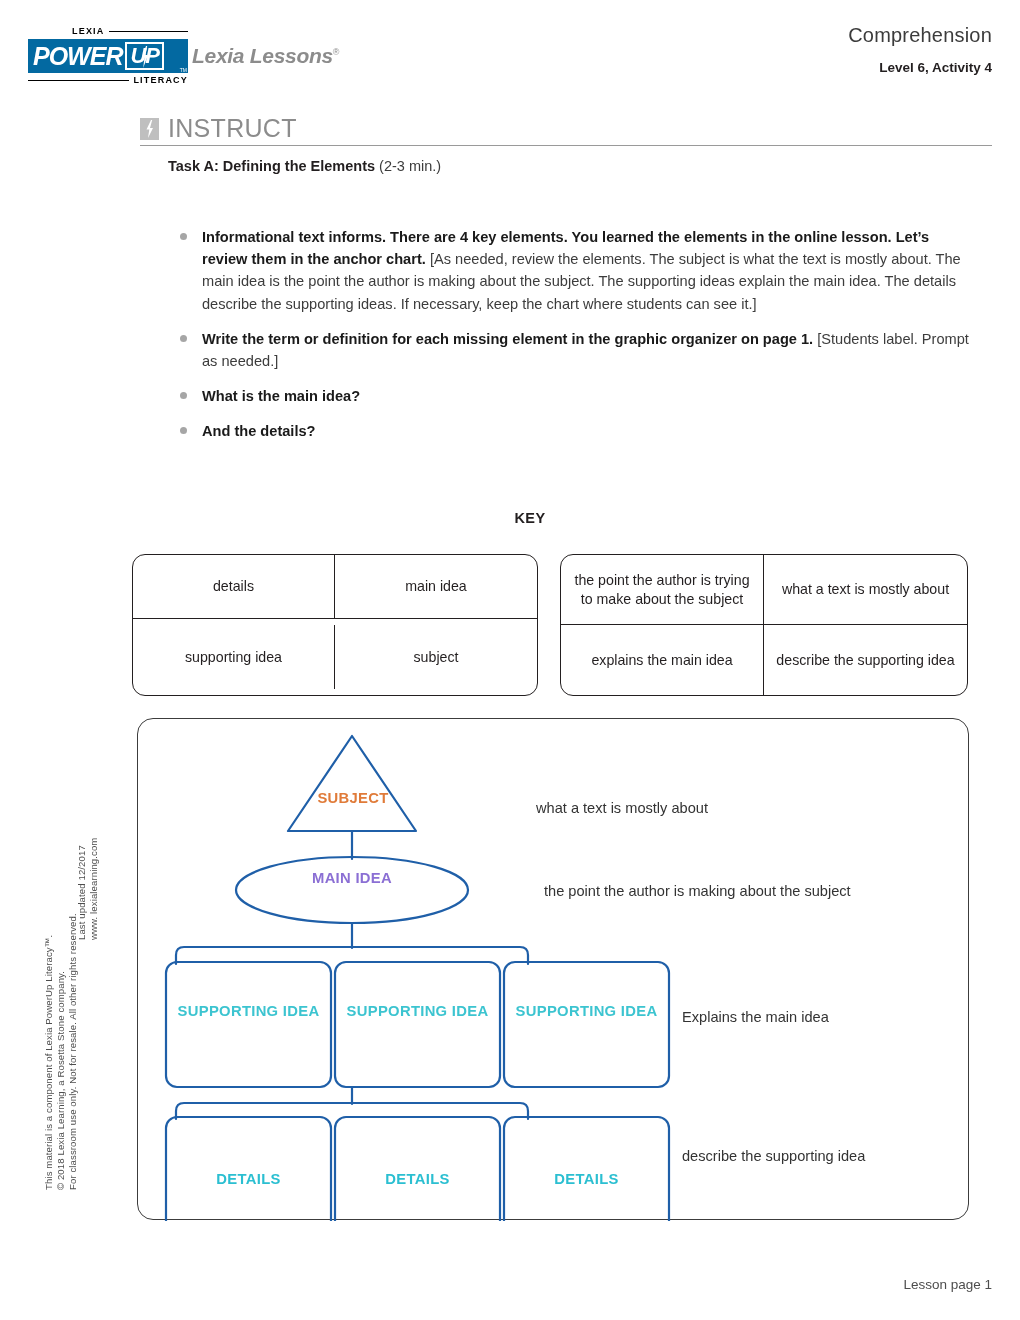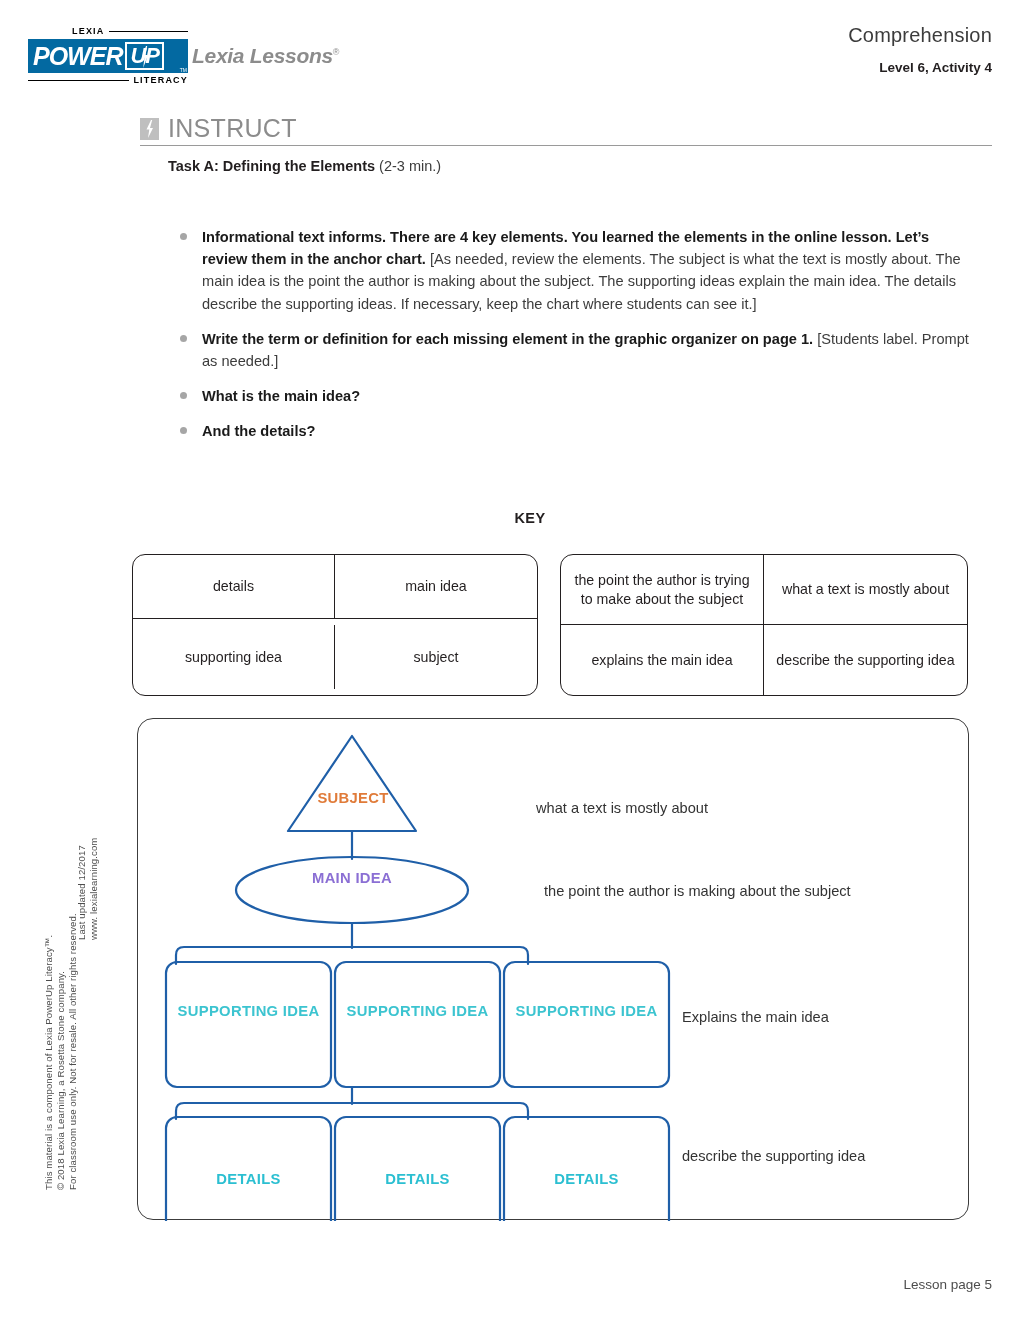--- a/index.html
+++ b/index.html
@@ -442,13 +442,13 @@
 </div>
 
 <div class="sidebar">
   <div class="vline" style="left:2px;">This material is a component of Lexia PowerUp Literacy™.</div>
   <div class="vline" style="left:14px;">© 2018 Lexia Learning, a Rosetta Stone company.</div>
   <div class="vline" style="left:26px;">For classroom use only. Not for resale. All other rights reserved.</div>
   <div class="vline" style="left:47px; bottom:250px;">www. lexialearning.com</div>
   <div class="vline" style="left:35px; bottom:250px;">Last updated 12/2017</div>
 </div>
 
-<div class="footer">Lesson page 5</div>
+<div class="footer">Lesson page 1</div>
 
 </body></html>

